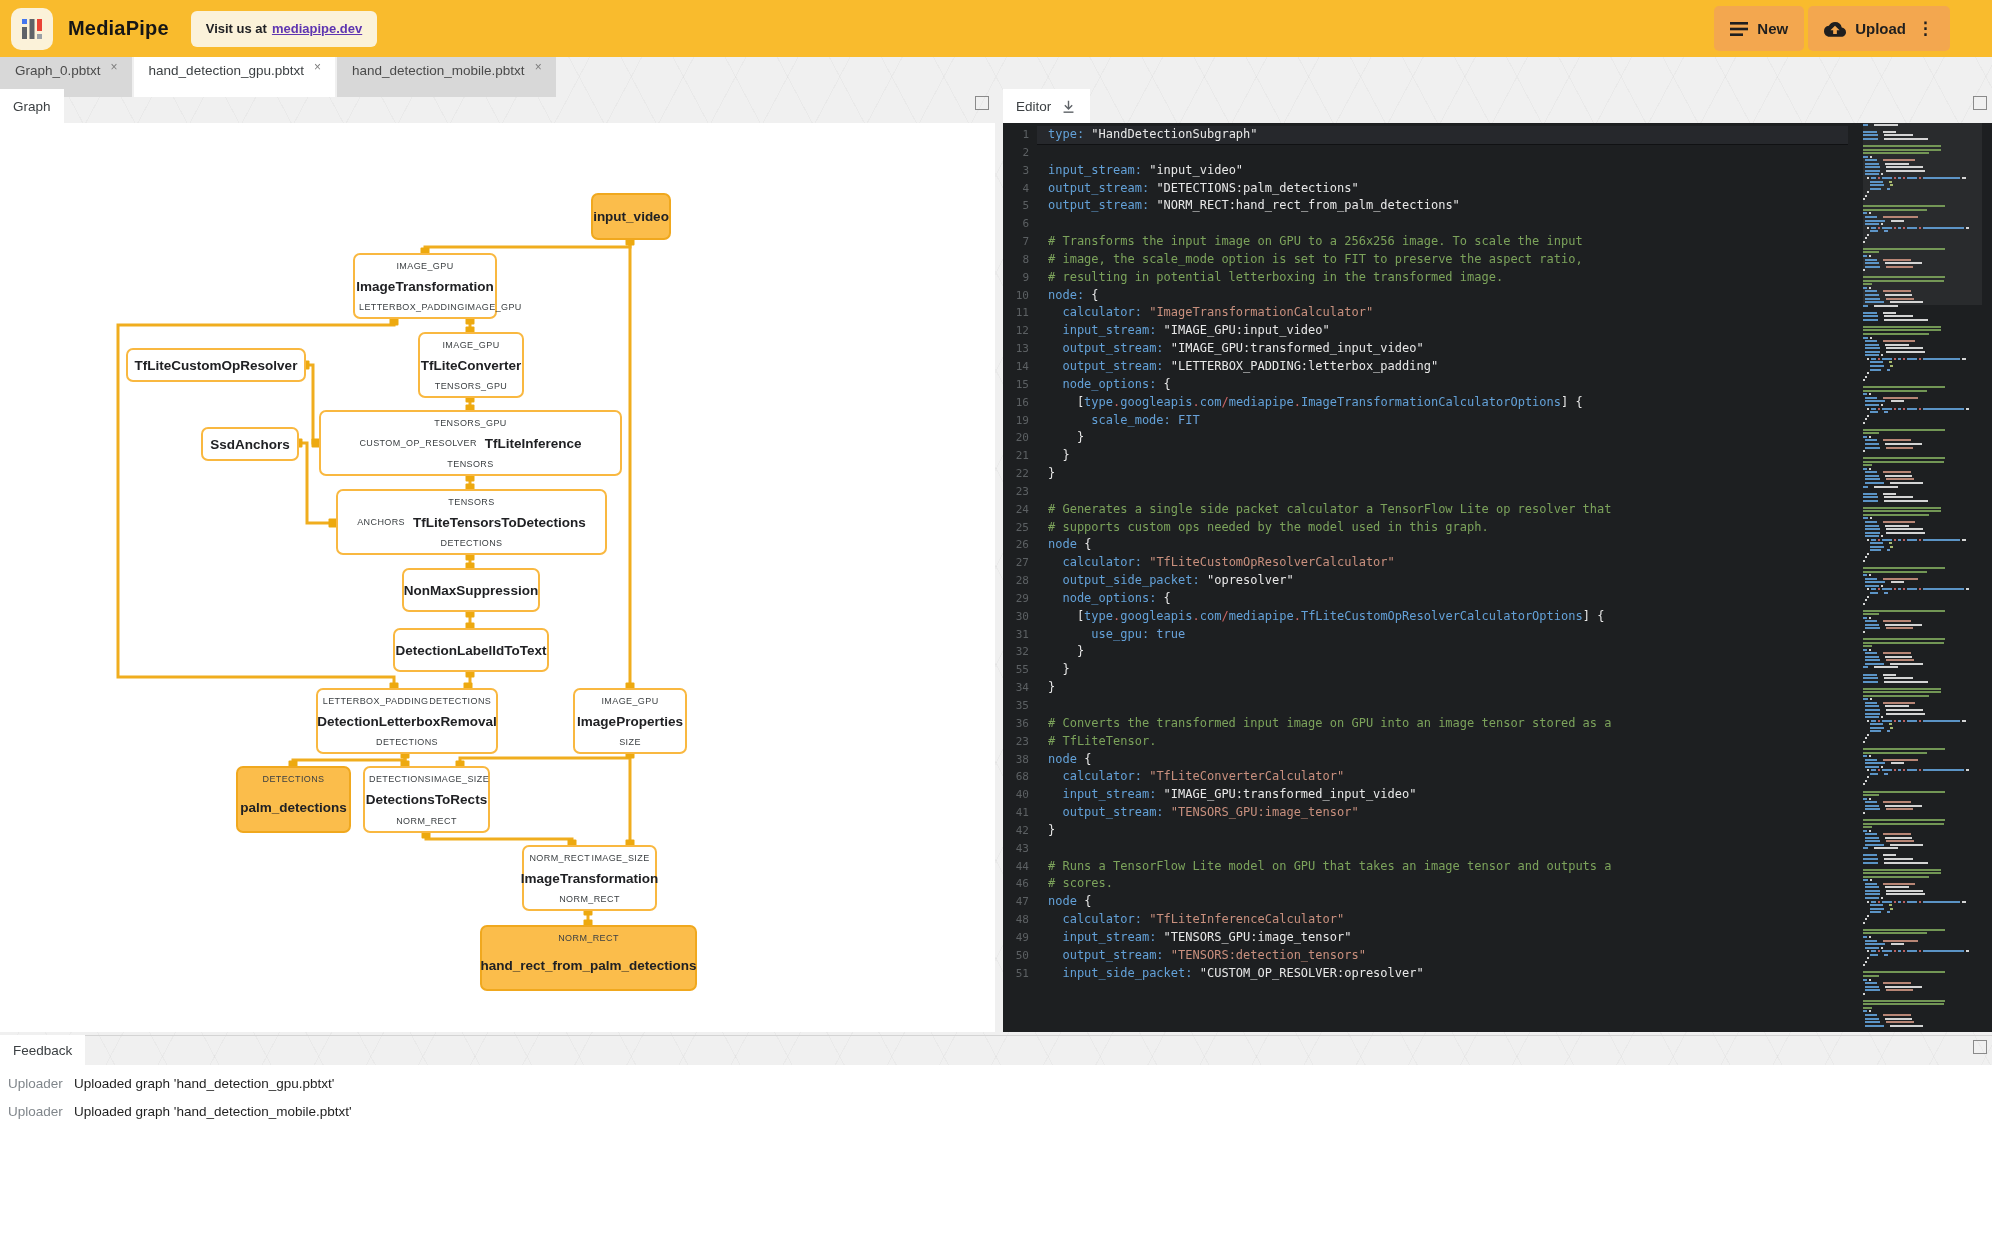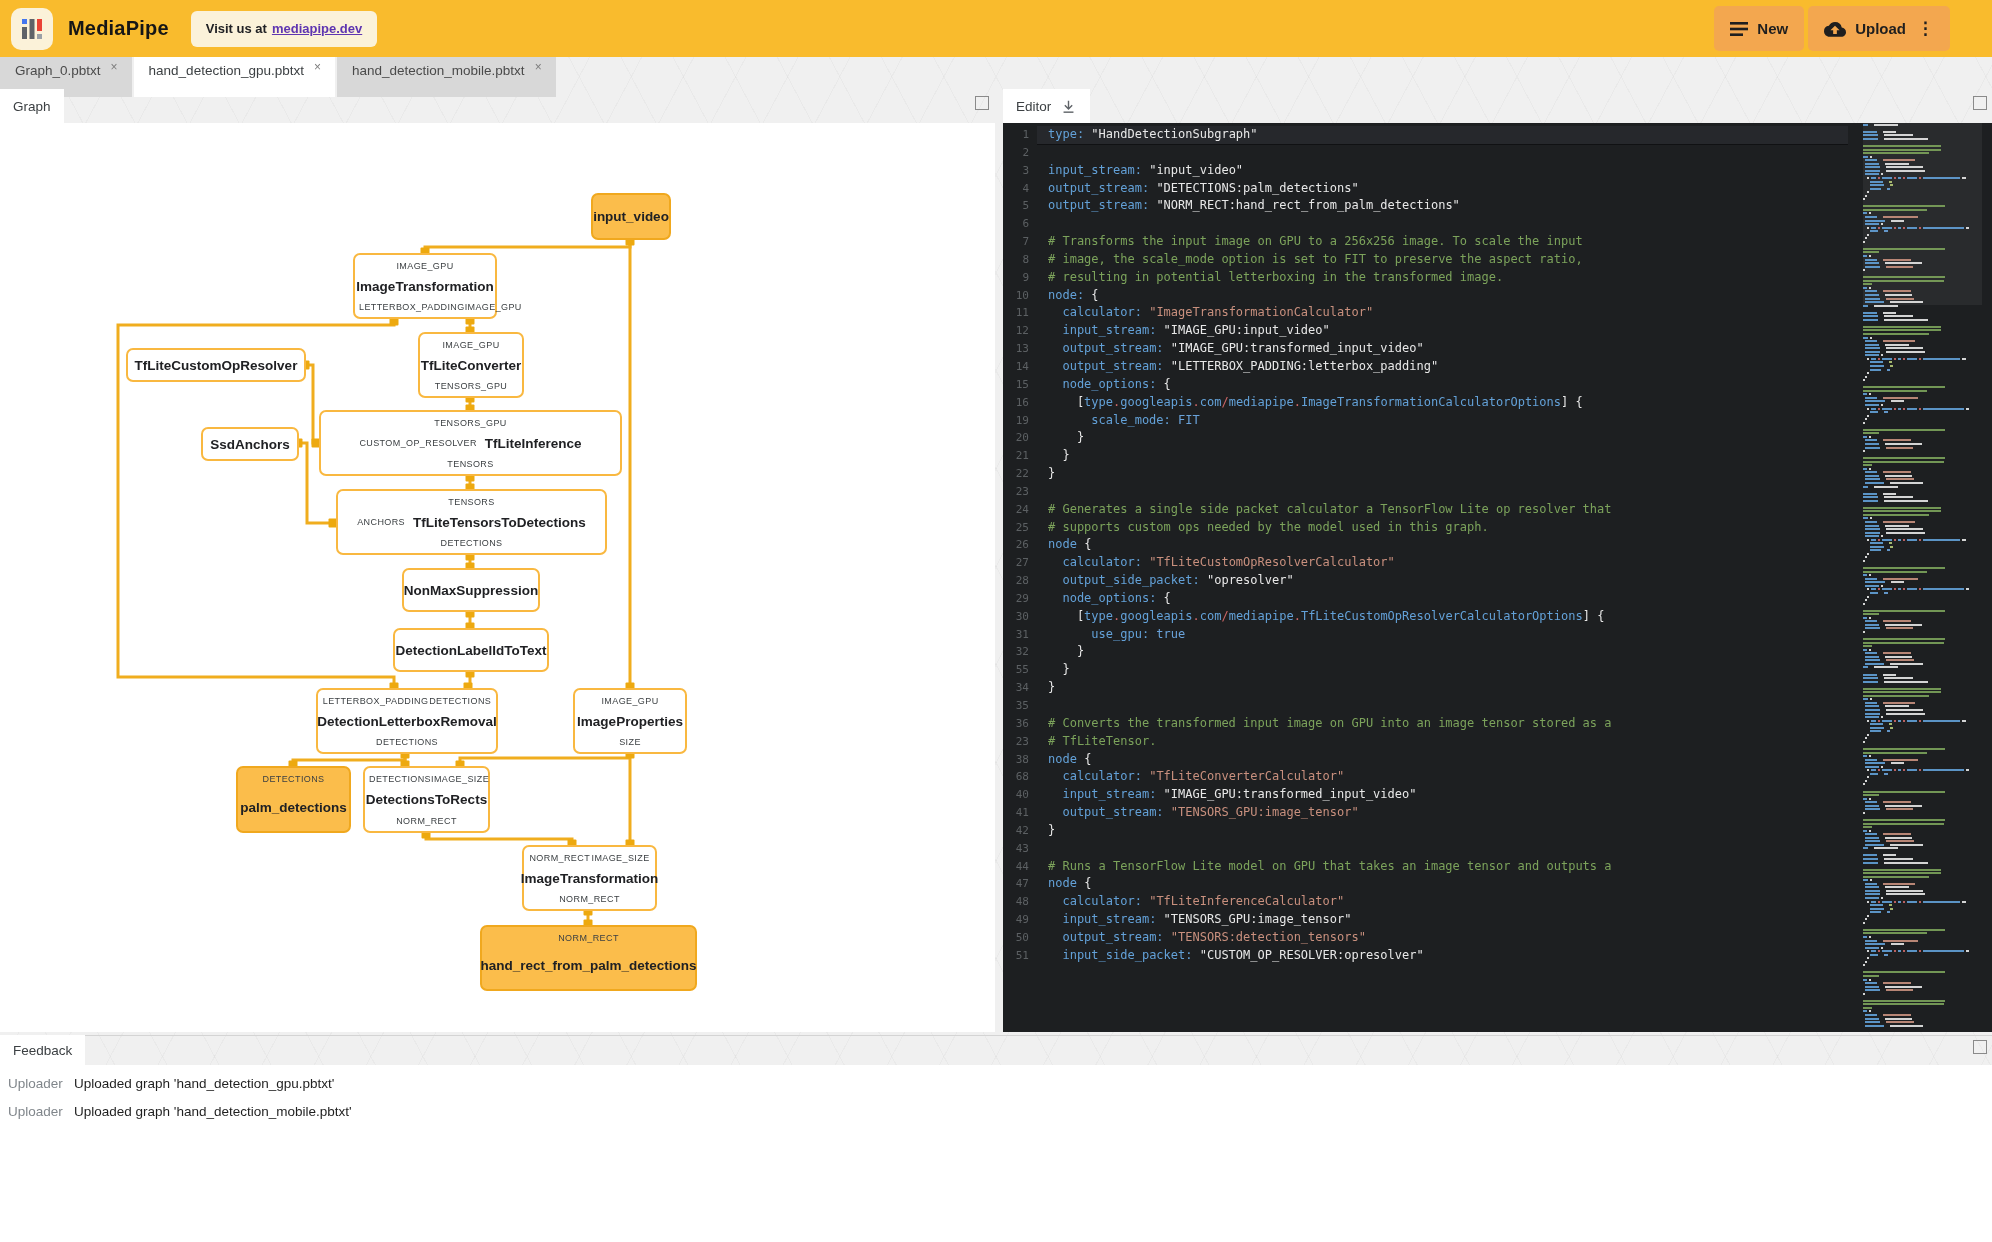--- a/index.html
+++ b/index.html
@@ -488,20 +488,24 @@
         </div>
         <div class="crow">
           <div class="num">43</div>
           <div class="cl"></div>
         </div>
         <div class="crow">
           <div class="num">44</div>
           <div class="cl"><span class="t-c"># Runs a TensorFlow Lite model on GPU that takes an image tensor and outputs a</span></div>
         </div>
         <div class="crow">
+          <div class="num">46</div>
+          <div class="cl"><span class="t-c"># scores.</span></div>
+        </div>
+        <div class="crow">
           <div class="num">47</div>
           <div class="cl"><span class="t-k">node</span><span class="t-d"> {</span></div>
         </div>
         <div class="crow">
           <div class="num">48</div>
           <div class="cl"><span class="ind"></span><span class="t-k">calculator:</span><span class="t-d"> </span><span class="t-sc">"TfLiteInferenceCalculator"</span></div>
         </div>
         <div class="crow">
           <div class="num">49</div>
           <div class="cl"><span class="ind"></span><span class="t-k">input_stream:</span><span class="t-d"> </span><span class="t-s">"TENSORS_GPU:image_tensor"</span></div>

